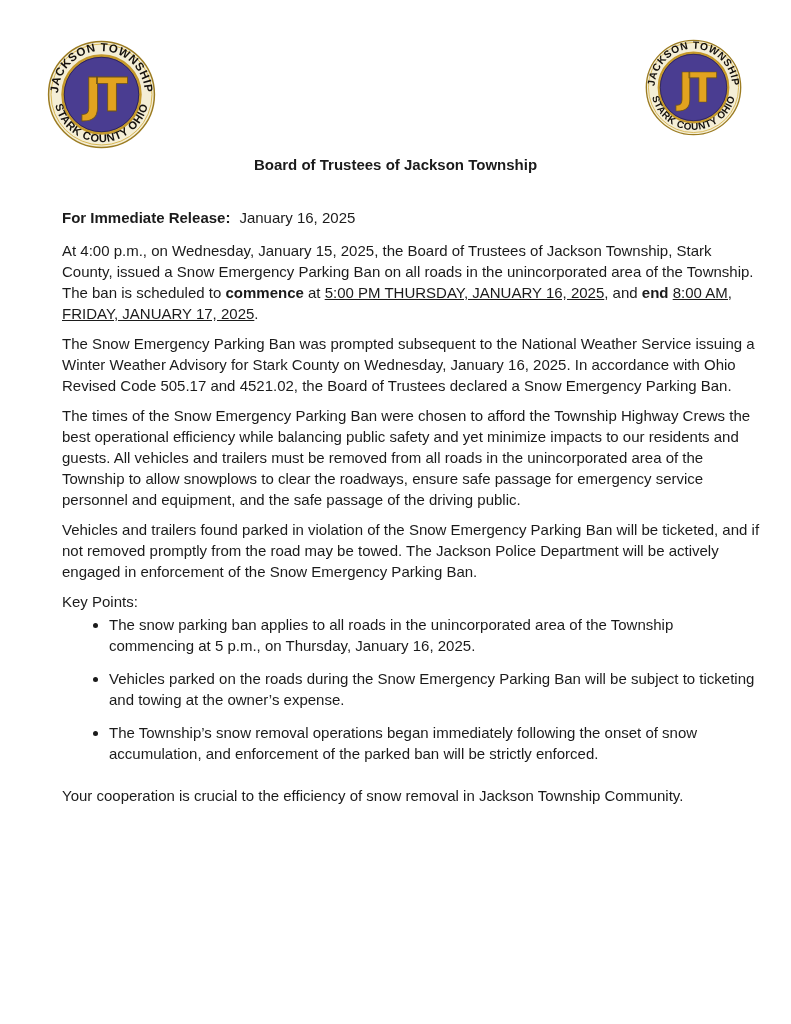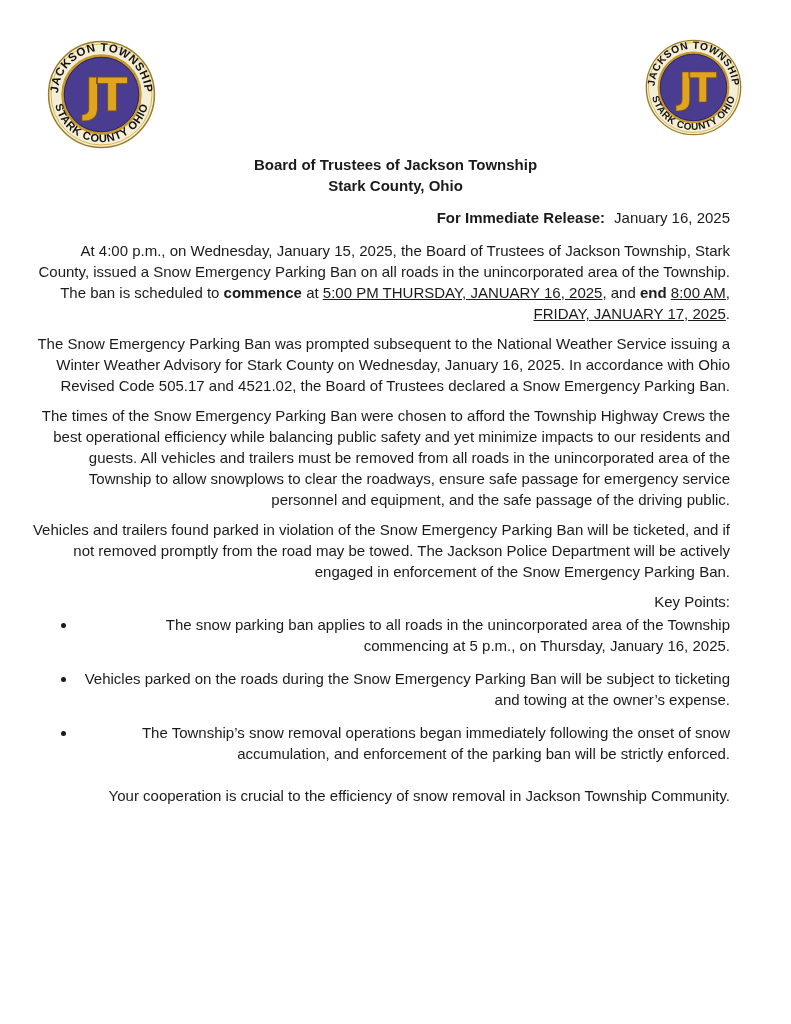--- a/index.html
+++ b/index.html
@@ -40,23 +40,22 @@
     left: 0;
     width: 100%;
     text-align: center;
     font-weight: bold;
     font-size: 15px;
     line-height: 21px;
   }
   .content {
     position: absolute;
     top: 207px;
-    left: 30px;
+    left: 62px;
     width: 700px;
-    text-align: right;
   }
   p { margin: 0 0 9px 0; }
   .release-line { margin-bottom: 12px; }
   .release-date { margin-left: 9px; }
   b, .bold { font-weight: bold; }
   .u { text-decoration: underline; }
   .section-heading { font-weight: normal; margin: 0 0 2px 0; }
   ul { margin: 0 0 9px 0; padding-left: 47px; list-style-type: disc; }
   li { margin-bottom: 12px; }
   ul.single li, li:last-child { margin-bottom: 0; }
@@ -98,39 +97,38 @@
       <textPath href="#arcTopR" startOffset="50%" text-anchor="middle">JACKSON TOWNSHIP</textPath>
     </text>
     <text class="seal-arc seal-arc-bottom">
       <textPath href="#arcBotR" startOffset="50%" text-anchor="middle">STARK COUNTY OHIO</textPath>
     </text>
     <text x="62" y="78" text-anchor="middle" class="seal-monogram">JT</text>
   </svg>
 
   <div class="title-block">
     <div>Board of Trustees of Jackson Township</div>
-    <div>Stark County, Ohio</div>
   </div>
 
   <div class="content">
 
     <p class="release-line"><b>For Immediate Release:</b><span class="release-date">January 16, 2025</span></p>
 
     <p><span>At 4:00 p.m., on Wednesday, January 15, 2025, the Board of Trustees of Jackson Township, Stark County, issued a Snow Emergency Parking Ban on all roads in the unincorporated area of the Township.  The ban is scheduled to </span><b>commence</b><span> at </span><span class="u">5:00 PM THURSDAY, JANUARY 16, 2025</span><span>, and </span><b>end </b><span class="u">8:00 AM, FRIDAY, JANUARY 17, 2025</span><span>.</span></p>
 
     <p>The Snow Emergency Parking Ban was prompted subsequent to the National Weather Service issuing a Winter Weather Advisory for Stark County on Wednesday, January 16, 2025.  In accordance with Ohio Revised Code 505.17 and 4521.02, the Board of Trustees declared a Snow Emergency Parking Ban.</p>
 
     <p>The times of the Snow Emergency Parking Ban were chosen to afford the Township Highway Crews the best operational efficiency while balancing public safety and yet minimize impacts to our residents and guests.  All vehicles and trailers must be removed from all roads in the unincorporated area of the Township to allow snowplows to clear the roadways, ensure safe passage for emergency service personnel and equipment, and the safe passage of the driving public.</p>
 
     <p>Vehicles and trailers found parked in violation of the Snow Emergency Parking Ban will be ticketed, and if not removed promptly from the road may be towed.  The Jackson Police Department will be actively engaged in enforcement of the Snow Emergency Parking Ban.</p>
 
     <p class="section-heading">Key Points:</p>
     <ul>
       <li>The snow parking ban applies to all roads in the unincorporated area of the Township commencing at 5 p.m., on Thursday, January 16, 2025.</li>
       <li>Vehicles parked on the roads during the Snow Emergency Parking Ban will be subject to ticketing and towing at the owner’s expense.</li>
-      <li>The Township’s snow removal operations began immediately following the onset of snow accumulation, and enforcement of the parking ban will be strictly enforced.</li>
+      <li>The Township’s snow removal operations began immediately following the onset of snow accumulation, and enforcement of the parked ban will be strictly enforced.</li>
     </ul>
 
 
     <p class="closing">Your cooperation is crucial to the efficiency of snow removal in Jackson Township Community.</p>
 
   </div>
 </div>
 
 </body></html>

